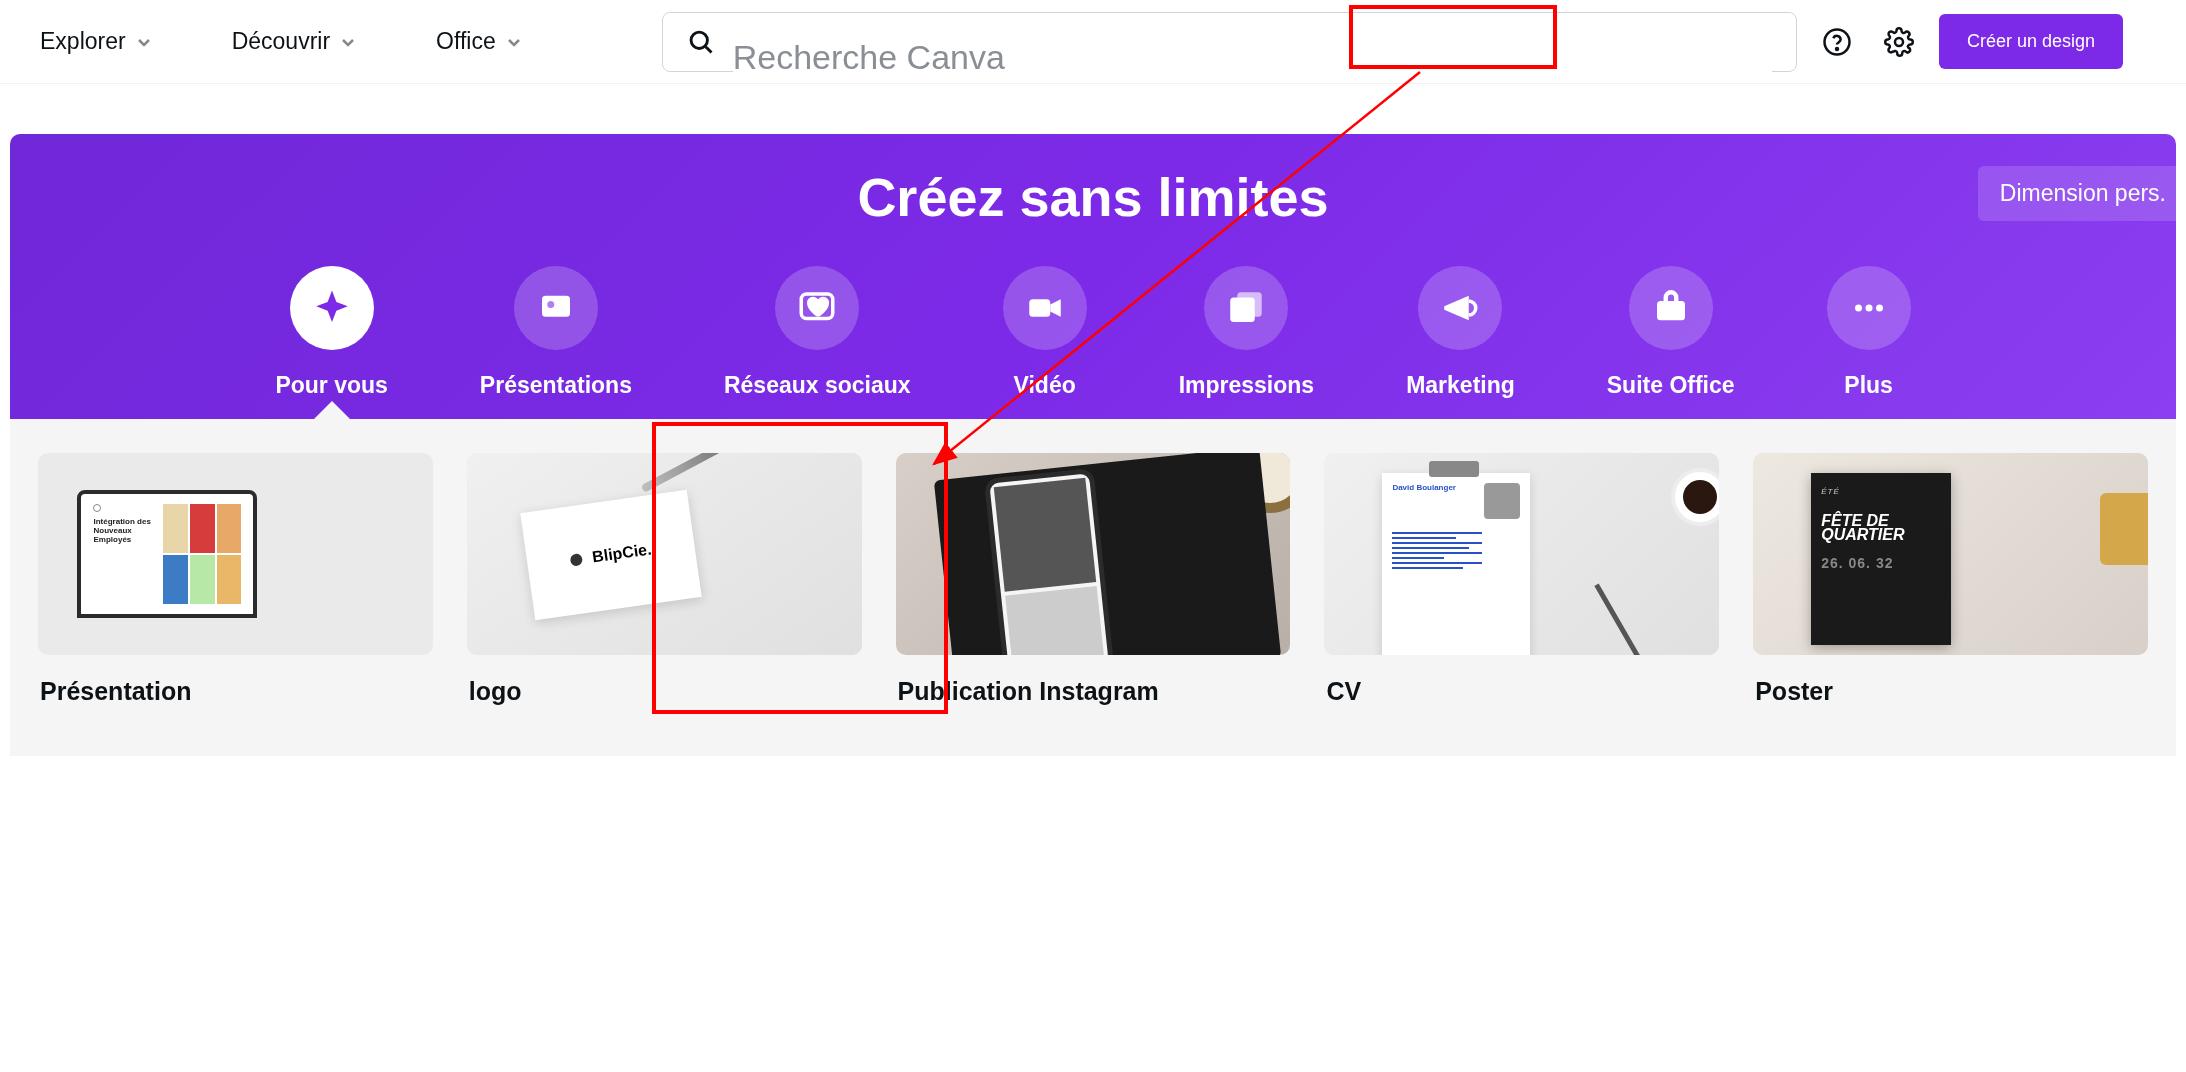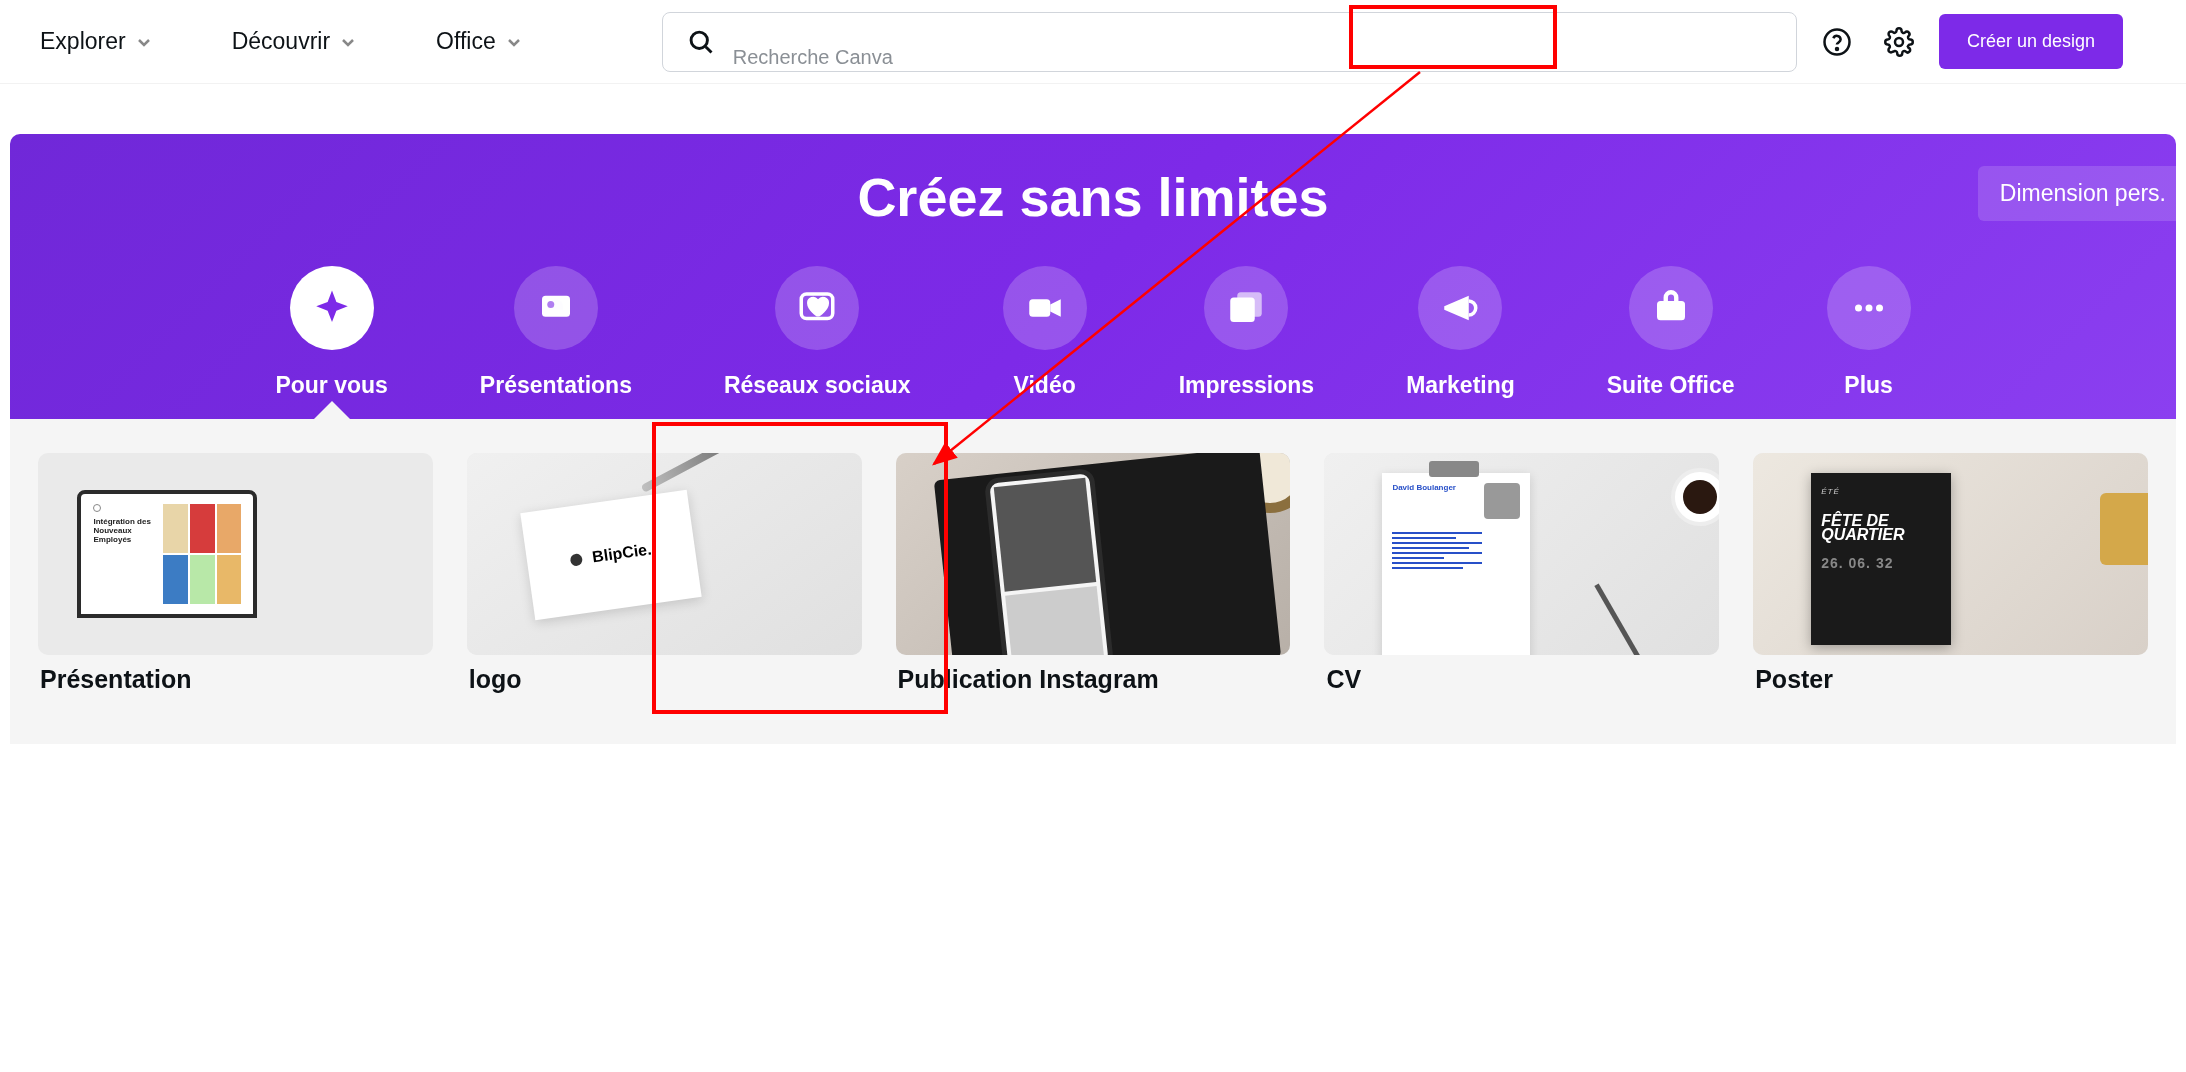--- a/index.html
+++ b/index.html
@@ -45,21 +45,21 @@
       border: 1px solid #d1d5db;
       border-radius: 8px;
       display: flex;
       align-items: center;
       padding: 0 24px;
       gap: 18px;
     }
     .search-bar input {
       border: none;
       outline: none;
-      font-size: 20px;
+      font-size: 34px;
       width: 100%;
       color: #333;
       margin-top: 32px;
     }
     .search-bar input::placeholder {
       color: #8a8f95;
     }
     .search-icon {
       width: 28px;
       height: 28px;
@@ -177,21 +177,21 @@
       background: #f5f5f5;
       margin: 0 10px;
       padding: 34px 28px 50px 28px;
       display: flex;
       gap: 34px;
     }
     .template-card {
       flex: 1;
       display: flex;
       flex-direction: column;
-      gap: 10px;
+      gap: 22px;
       cursor: pointer;
     }
     .template-thumb {
       background: #eaeaea;
       border-radius: 10px;
       height: 202px;
       position: relative;
       overflow: hidden;
       display: flex;
       align-items: center;

